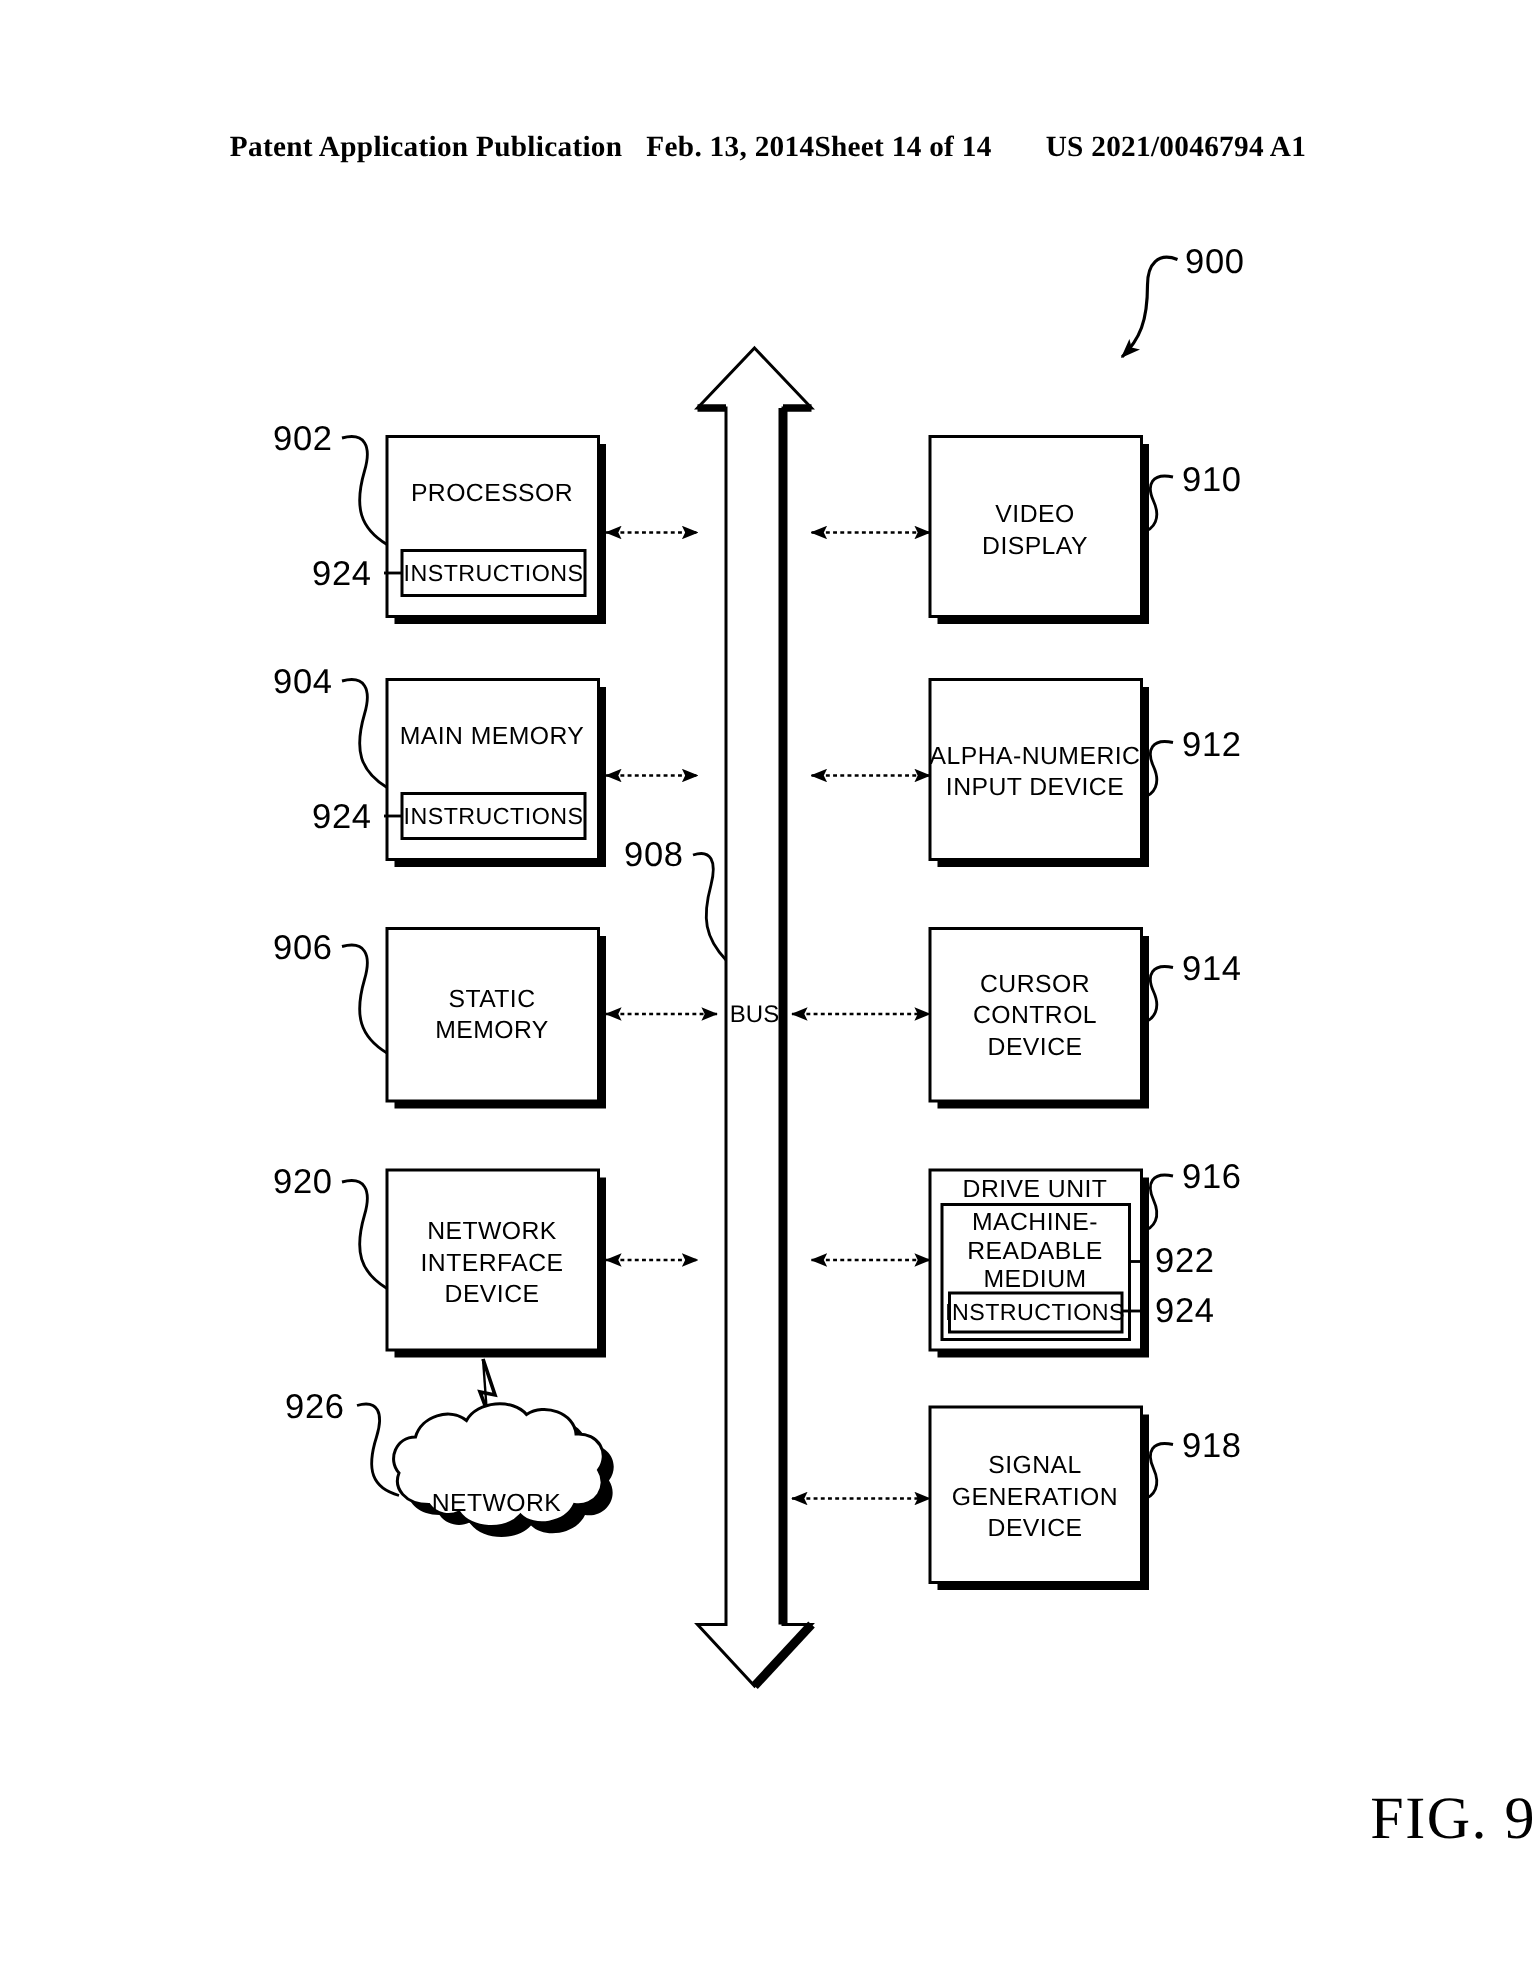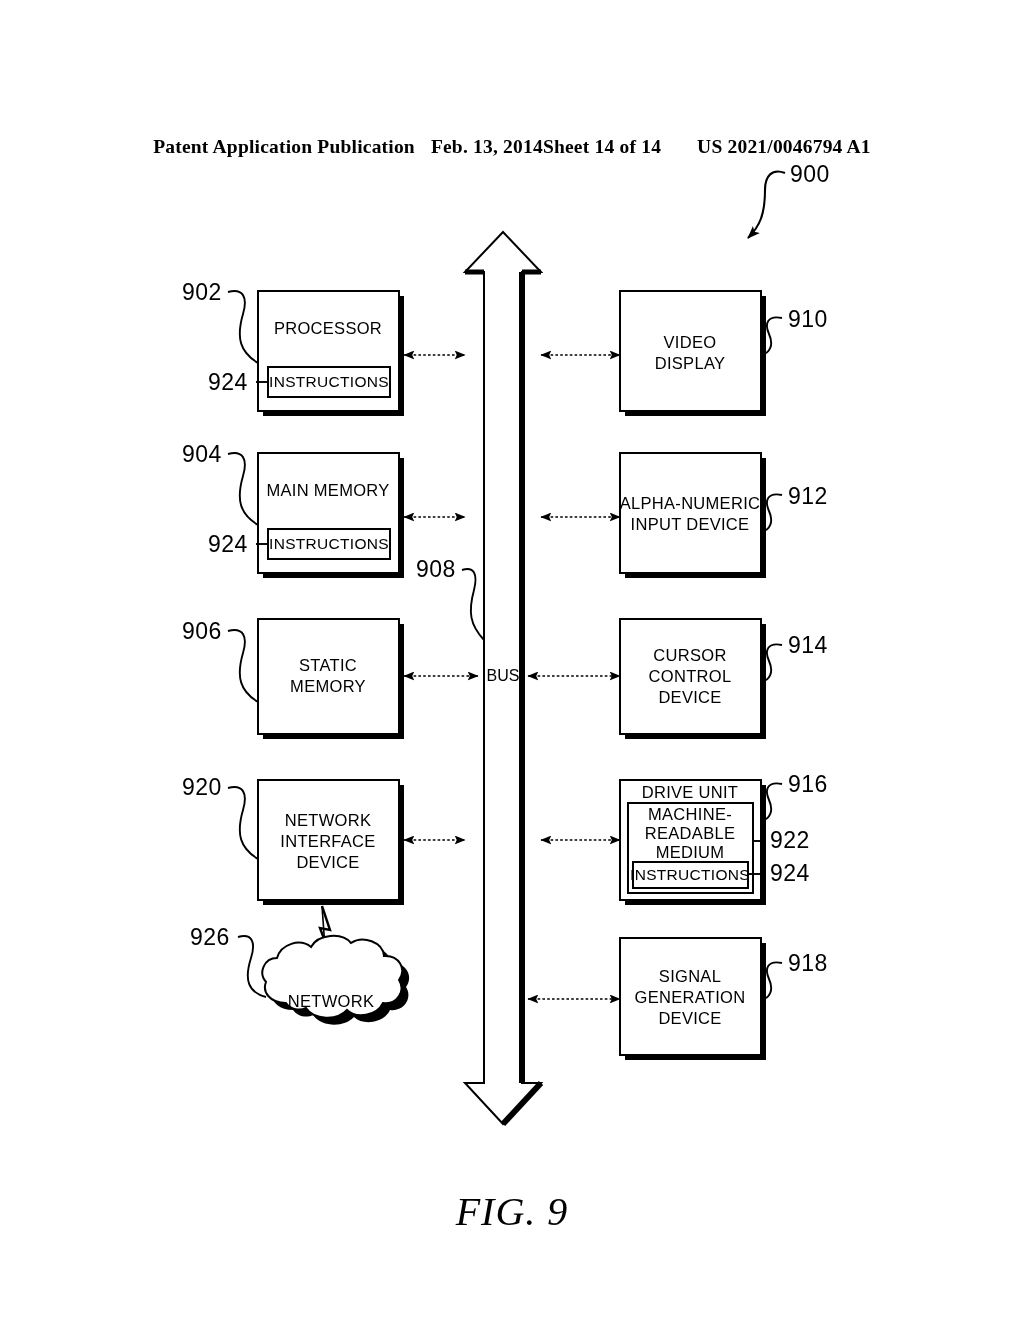--- a/index.html
+++ b/index.html
@@ -29,30 +29,29 @@
     text-align: center;
     font-family: "Liberation Serif", serif;
     font-weight: bold;
     font-size: 19.5px;
     letter-spacing: 0.2px;
     white-space: nowrap;
   }
   .hdr span { display: inline-block; }
   .hdr .h-pub   { margin-right: 16px; }
   .hdr .h-date  { }
-  .hdr .h-sheet { margin-right: 36px; margin-top: 48px; }
+  .hdr .h-sheet { margin-right: 36px; }
 
   .fig-cap {
     position: absolute;
     top: 1188px;
     left: 0;
     width: 1024px;
-    text-align: center;
+    text-align: right;
     font-family: "Liberation Serif", serif;
-    font-style: italic;
     font-size: 40px;
     letter-spacing: 1px;
   }
 
   
   .blk-label {
     font-family: "Liberation Sans", sans-serif;
     font-size: 16.5px;
     fill: #000;
     text-anchor: middle;

